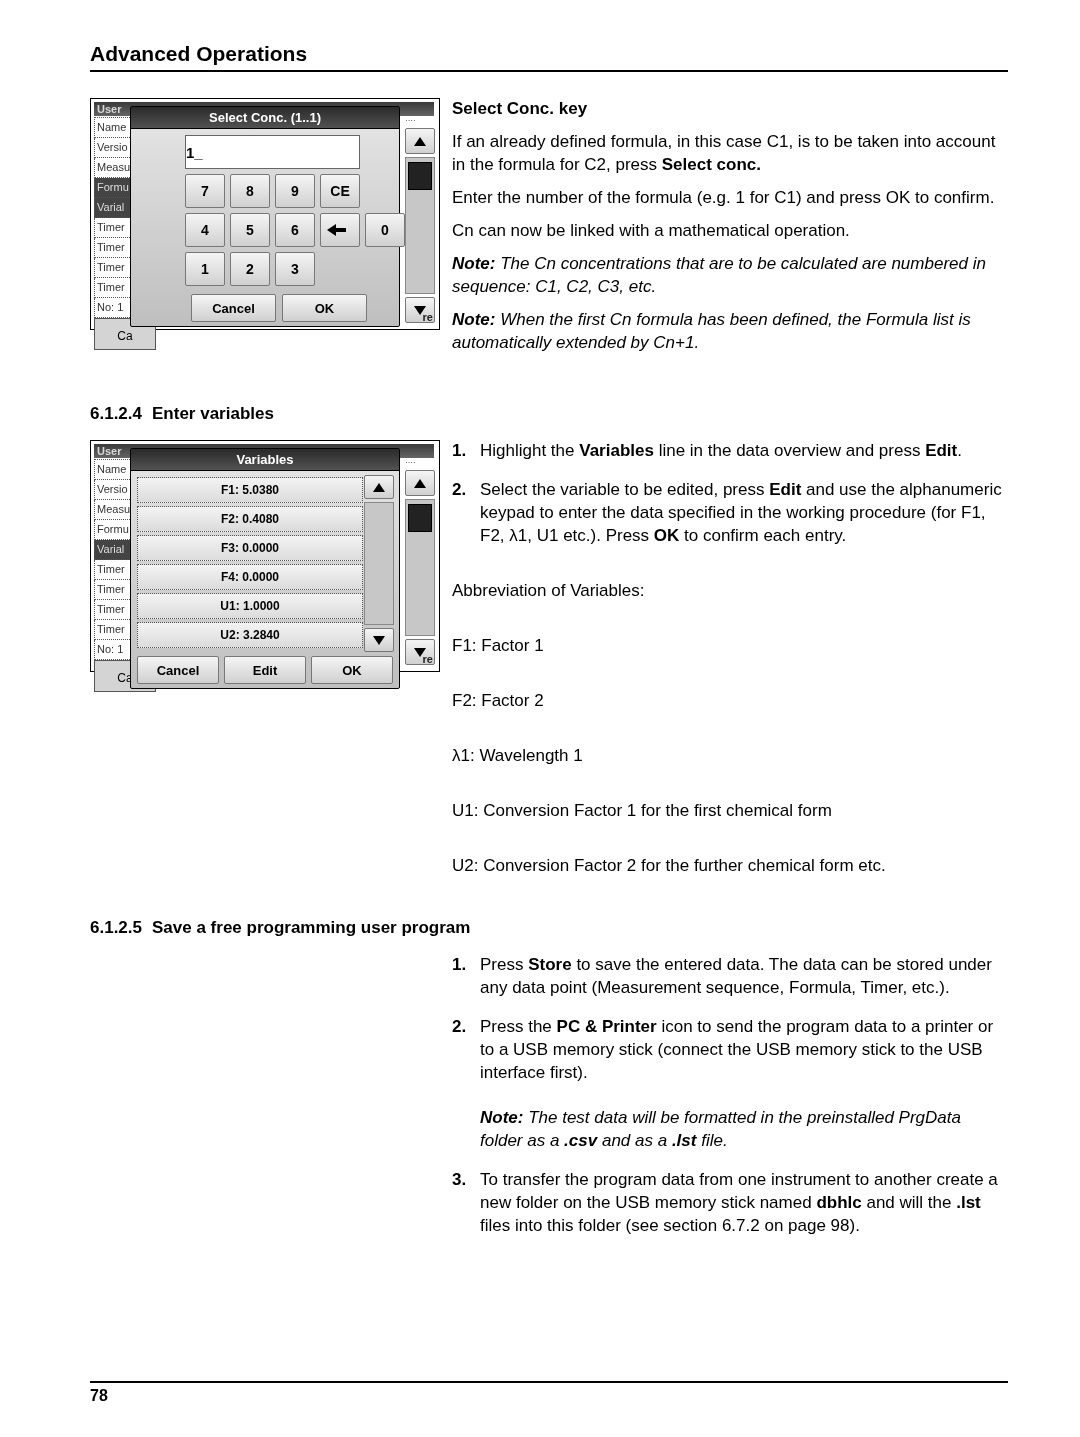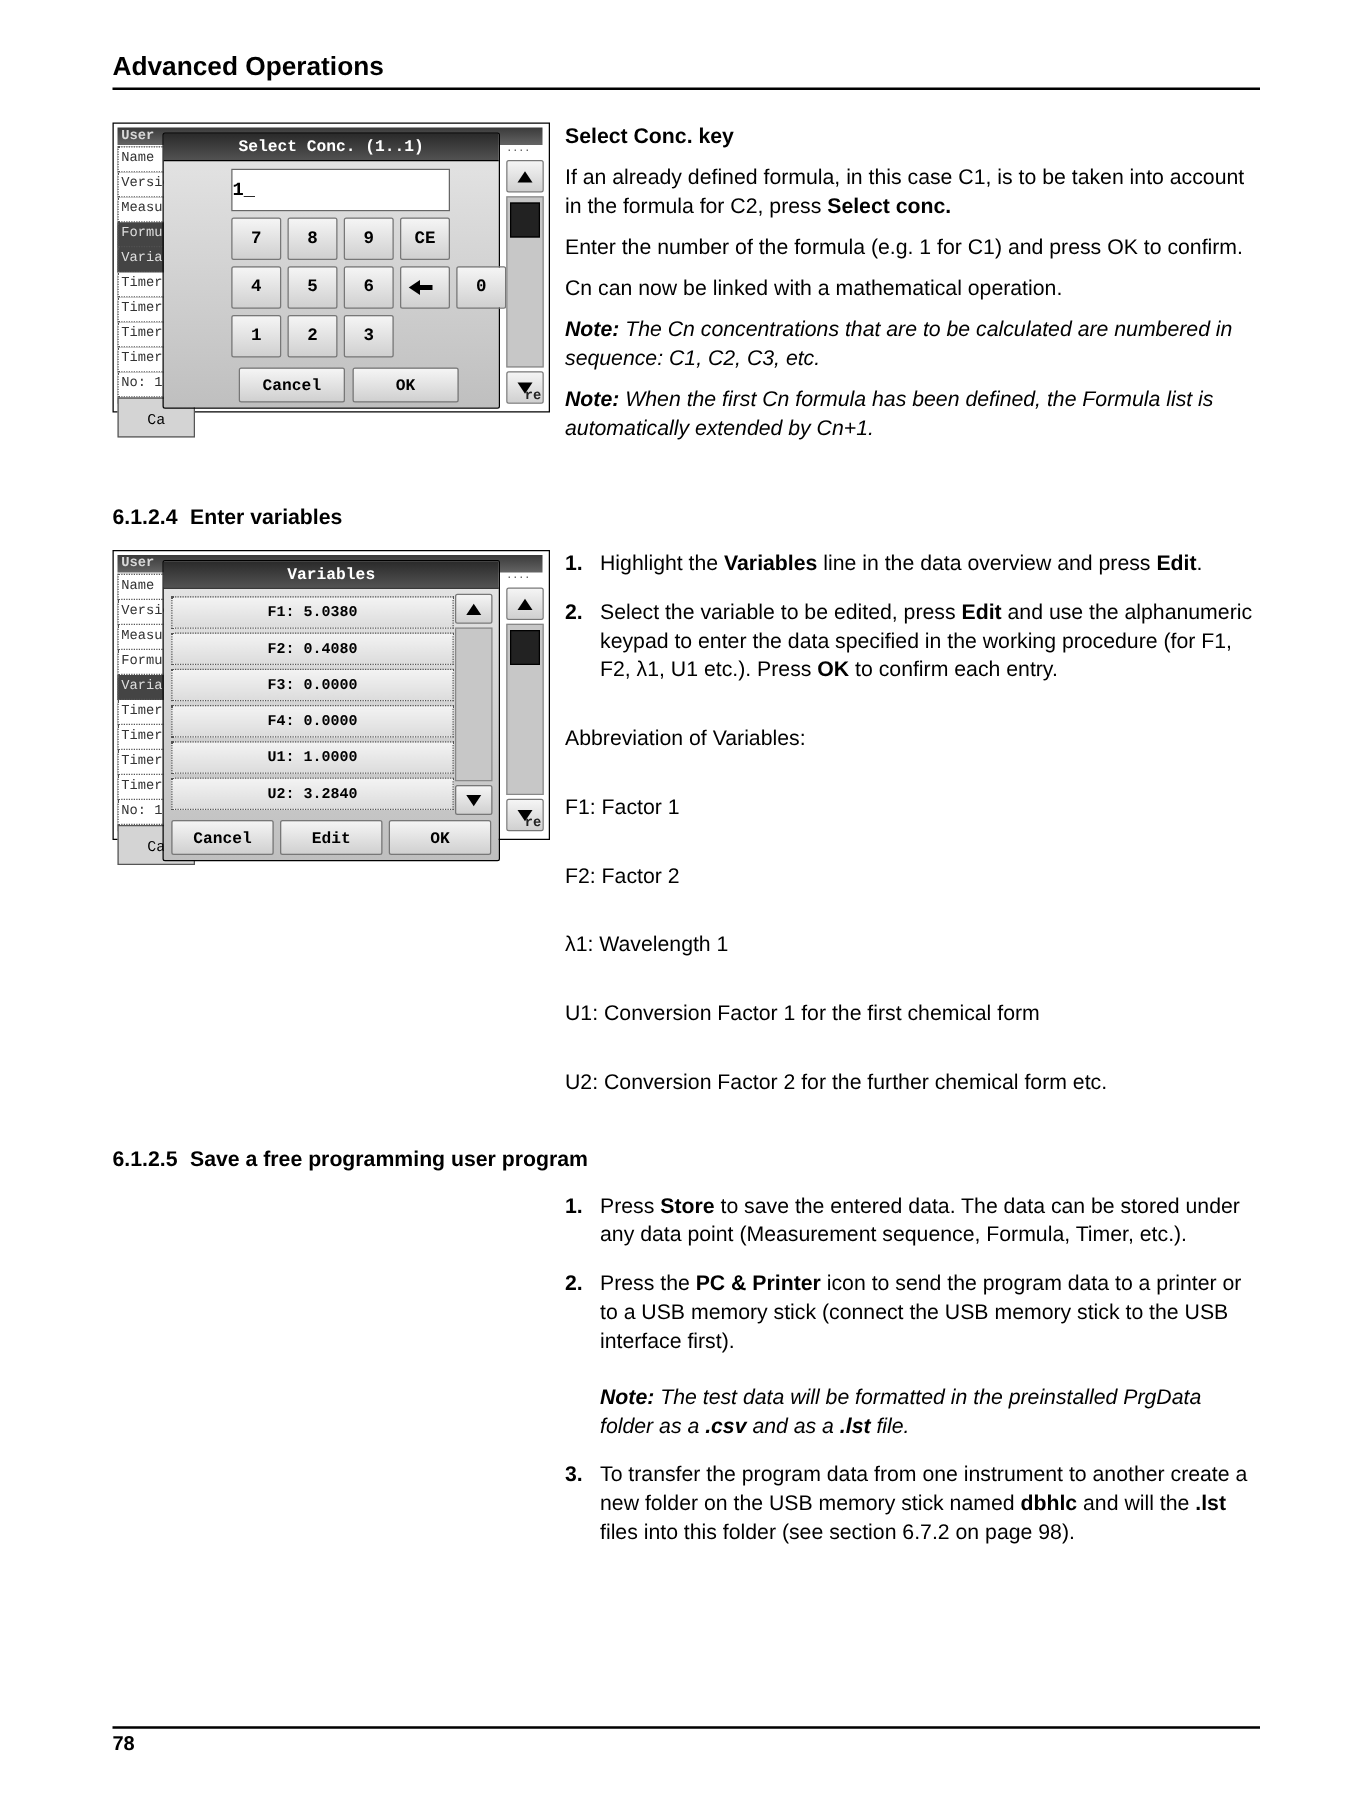--- a/index.html
+++ b/index.html
@@ -12,21 +12,21 @@
     color: #000;
     padding: 42px 72px 40px 90px;
   }
   .page-header {
     border-bottom: 2px solid #000;
     padding-bottom: 4px;
     margin-bottom: 26px;
   }
   .page-title { font-size: 21px; font-weight: bold; }
   .columns { display: flex; gap: 28px; }
-  .col-left { width: 334px; flex-shrink: 0; font-family: Liberation Mono, monospace; }
+  .col-left { width: 334px; flex-shrink: 0; }
   .col-right { flex: 1; }
 
   
   .dialog-wrap {
     border: 1px solid #000;
     background: #fff;
     position: relative;
     width: 350px;
     padding: 3px 5px 6px 3px;
   }
@@ -42,21 +42,21 @@
     line-height: 14px;
   }
   .sidelist {
     position: absolute;
     top: 18px;
     left: 3px;
     width: 62px;
     bottom: 6px;
     display: flex;
     flex-direction: column;
-    background: #404040;
+    background: #b91c1c;
   }
   .sidelist .sl-item {
     border: 1px dotted #555;
     border-top: 0;
     background: #fff;
     color: #333;
     font-size: 11px;
     padding: 4px 2px;
     line-height: 1;
     text-align: left;

